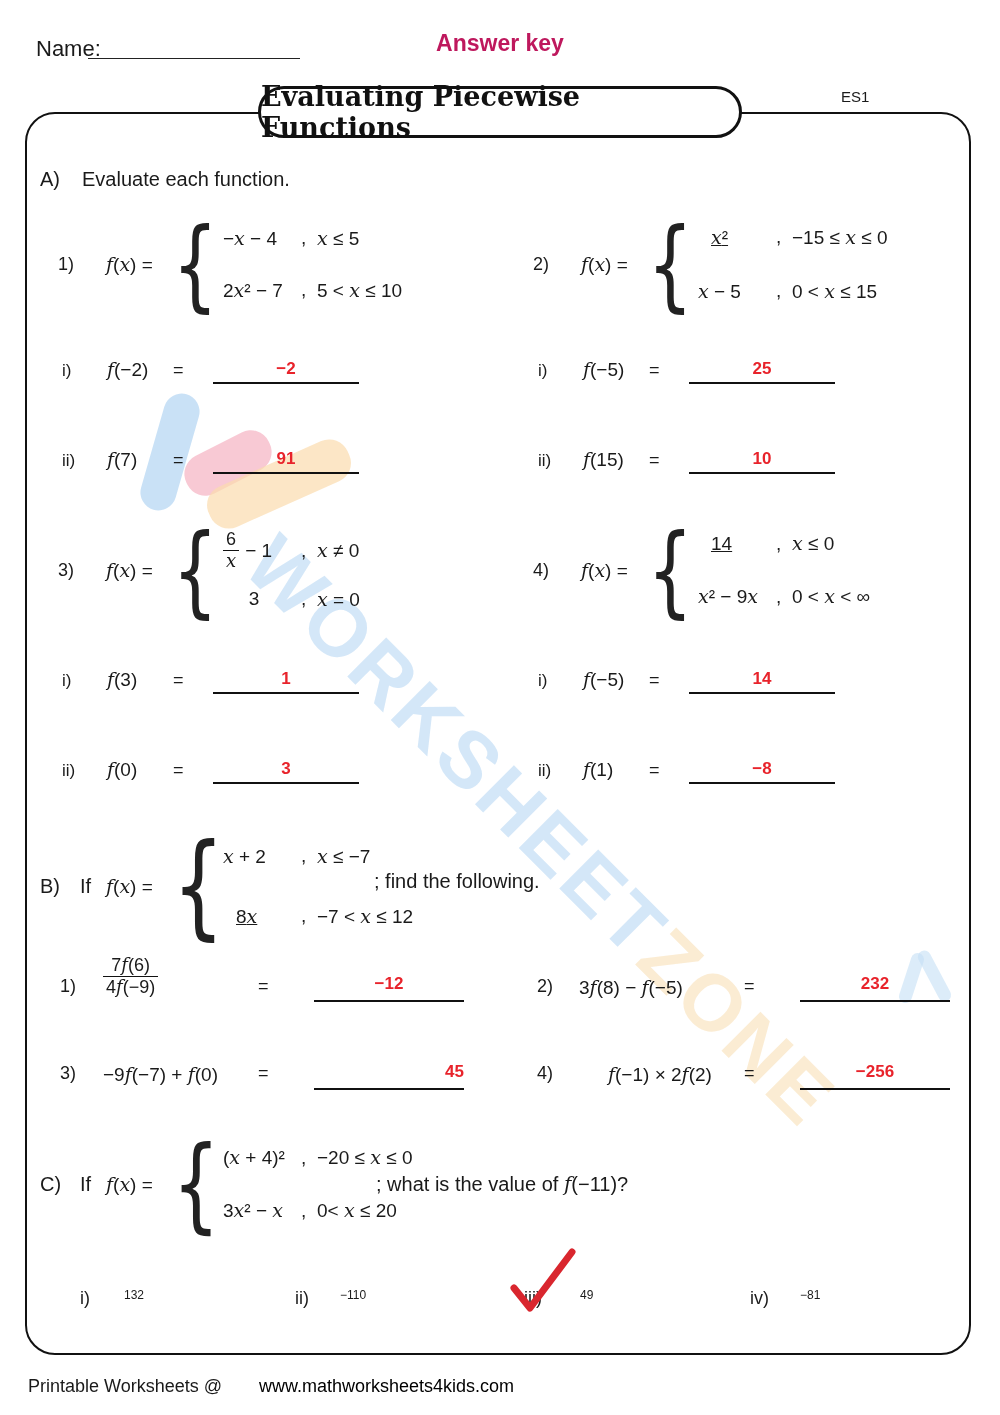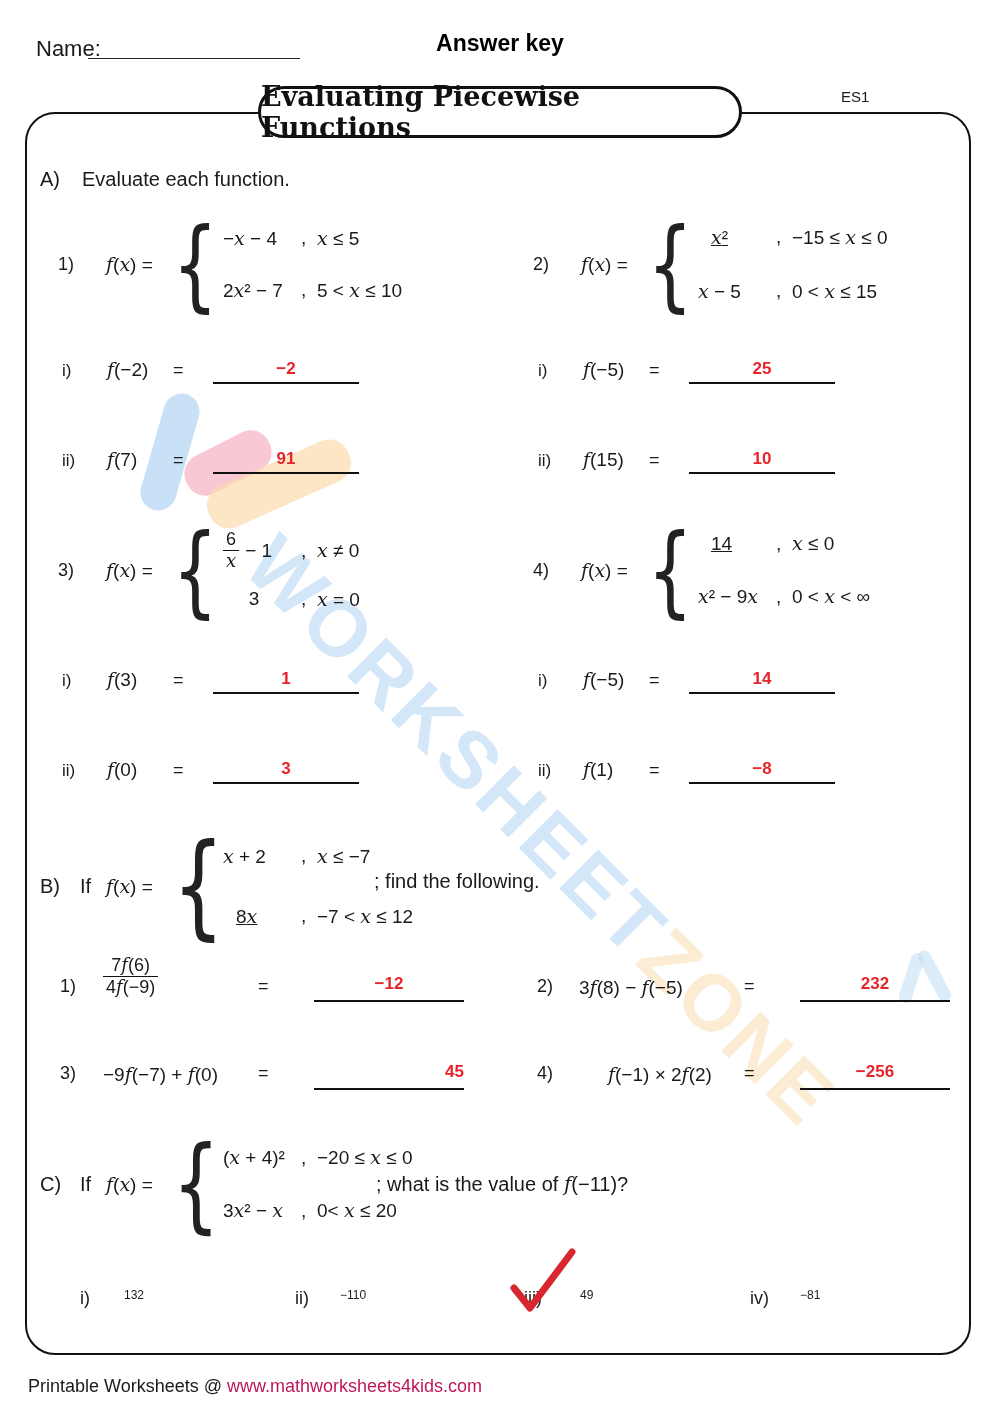--- a/index.html
+++ b/index.html
@@ -74,39 +74,39 @@
   .num-abs { position:absolute; font-size:18px; z-index:1; }
   .expr-abs { position:absolute; font-size:19px; z-index:1; white-space:nowrap; }
   .eq-abs { position:absolute; font-size:18px; z-index:1; }
   .suffix { position:absolute; font-size:20px; z-index:1; white-space:nowrap; }
   
   .opt-roman { font-size:18px; z-index:1; }
   .opt-val   { font-size:12px; z-index:1; }
   .check-svg { z-index:3; }
   
   .footer { left:28px; top:1376px; font-size:18px; z-index:1; }
-  .footer a { color:#be185d; text-decoration:none; }
+  .footer a { color:#000000; text-decoration:none;margin-left:32px; }
 </style>
 </head>
 <body>
 
 <div id="sheet">
 
   <div class="wm wm-bar" style="left:152px; top:392px; width:36px; height:120px; background:rgba(178,212,242,0.7); transform:rotate(16deg);"></div>
   <div class="wm wm-bar" style="left:182px; top:442px; width:92px; height:42px; background:rgba(246,183,198,0.75); transform:rotate(-27deg);"></div>
   <div class="wm wm-bar" style="left:203px; top:462px; width:152px; height:44px; background:rgba(251,220,174,0.7); transform:rotate(-24deg);"></div>
   <div class="wm wm-bar" style="left:905px; top:952px; width:13px; height:52px; background:rgba(197,223,245,0.6); transform:rotate(18deg);"></div>
   <div class="wm wm-bar" style="left:928px; top:948px; width:13px; height:56px; background:rgba(197,223,245,0.6); transform:rotate(-28deg);"></div>
   <div class="wm wm-text">
     <span class="wm-blue-txt">WORKSHEET</span><span class="wm-orange-txt">ZONE</span>
   </div>
 
   <span class="abs name-label">Name:</span>
   <div class="abs name-line"></div>
-  <div class="abs answer-key" style="color:#000000;">Answer key</div>
+  <div class="abs answer-key" style="color:#be185d;">Answer key</div>
   <div class="abs title-box">
     <span>Evaluating Piecewise Functions</span>
   </div>
   <span class="abs version">ES1</span>
   <div class="abs main-box"></div>
 
   <span class="abs sec-label" style="left:40px; top:168px;">A)</span>
   <span class="abs sec-label" style="left:82px; top:168px;">Evaluate each function.</span>
 
   <div class="abs prob" style="left:58px; top:220px; height:88px;">

